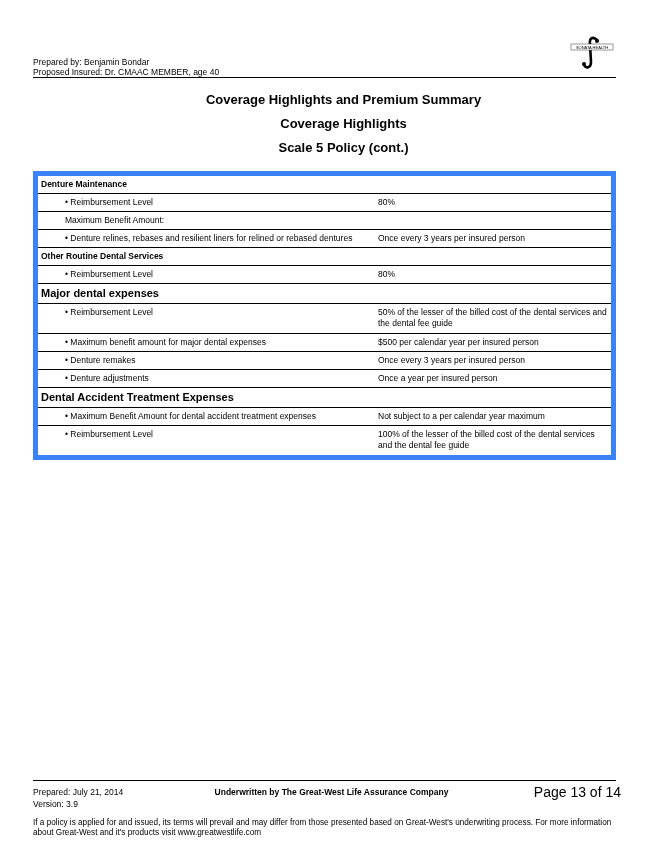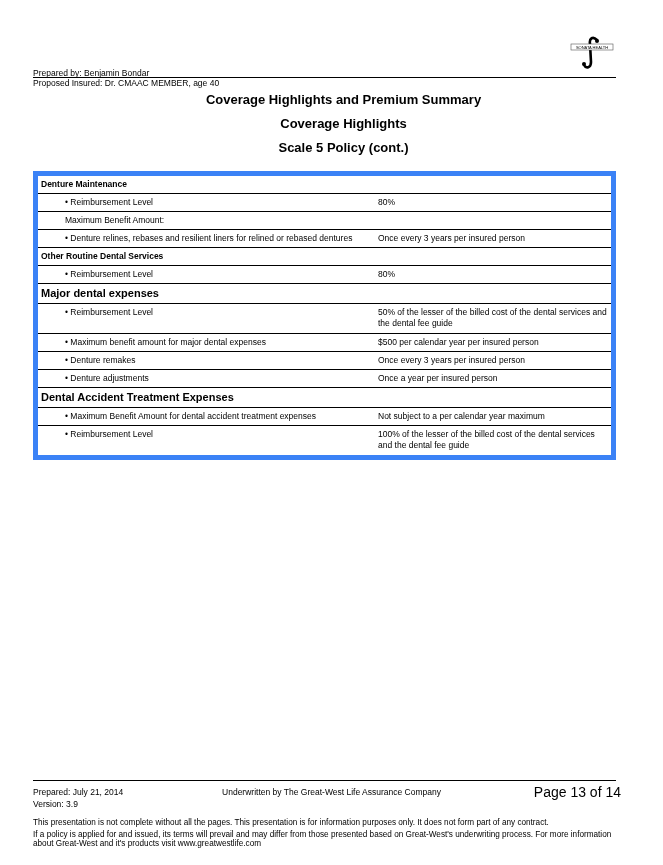--- a/index.html
+++ b/index.html
@@ -1,35 +1,35 @@
 <!DOCTYPE html>
 <html><head>
 <meta charset="utf-8">
 <style>
   html, body { margin:0; padding:0; background:#ffffff; }
   body { width:663px; height:865px; position:relative; overflow:hidden; font-family:"Liberation Sans", sans-serif; color:#000; }
-  .hdr-text { position:absolute; left:33px; top:68px; font-size:8.5px; line-height:10px; }
+  .hdr-text { position:absolute; left:33px; top:57px; font-size:8.5px; line-height:10px; }
   .logo { position:absolute; left:569px; top:36px; width:46px; height:34px; }
   .hdr-rule { position:absolute; left:33px; top:77px; width:583px; height:1px; background:#000; }
   .titles { position:absolute; left:12px; top:92px; width:663px; text-align:center; font-weight:bold; font-size:13px; }
   .titles div { height:24px; line-height:16px; }
   table.cov { position:absolute; left:33px; top:171px; width:583px; border-collapse:collapse; font-size:8.5px; }
   table.cov td { border-top:1px solid #000; border-bottom:1px solid #000; padding:0 0 0 0; vertical-align:top; }
   table.cov { border:5px solid #3b82f6; }
   tr.sec td { height:17px; line-height:17px; font-weight:bold; padding-left:3px; }
   tr.sec.big td { font-size:11px; height:19px; line-height:19px;margin-top:24px; }
   tr.item td { height:17px; line-height:17px; }
   tr.item td.lbl { padding-left:27px; width:309px; }
   tr.item td.val { padding-left:4px; }
   tr.tall td { height:29px; }
   tr.tall td.val { line-height:11px; padding-top:3px; height:26px; }
   tr.tall td.lbl { line-height:11px; padding-top:3px; height:26px; }
   .ftr-rule { position:absolute; left:33px; top:780px; width:583px; height:1px; background:#000; }
   .ftr-left { position:absolute; left:33px; top:786px; font-size:8.5px; line-height:12px; }
-  .ftr-center { position:absolute; left:0; width:663px; top:786px; text-align:center; font-size:8.5px; font-weight:normal; line-height:12px; pointer-events:none; }
+  .ftr-center { position:absolute; left:0; width:663px; top:786px; text-align:center; font-size:8.5px; font-weight:bold; line-height:12px; pointer-events:none; }
   .ftr-right { position:absolute; right:42px; top:786px; font-size:14px; line-height:12px;text-align:right; }
   .disclaimer { position:absolute; left:33px; top:818px; width:590px; font-size:8.2px; line-height:9.5px; }
   .disclaimer p { margin:0; }
 </style>
 </head>
 <body>
 
 <div class="hdr-text">
   <div>Prepared by: Benjamin Bondar</div>
   <div>Proposed Insured: Dr. CMAAC MEMBER, age 40</div>
@@ -120,15 +120,14 @@
   <div>Version: 3.9</div>
 </div>
 
 <div class="ftr-center">
   <div>Underwritten by The Great-West Life Assurance Company</div>
 </div>
 
 <div class="ftr-right">Page 13 of 14</div>
 
 <div class="disclaimer">
-  <p style="margin-bottom:2px;">This presentation is not complete without all the pages.  This presentation is for information purposes only.  It does not form part of any contract.</p>
   <p>If a policy is applied for and issued, its terms will prevail and may differ from those presented based on Great-West's underwriting process.  For more information about Great-West and it's products visit www.greatwestlife.com</p>
 </div>
 
 </body></html>

